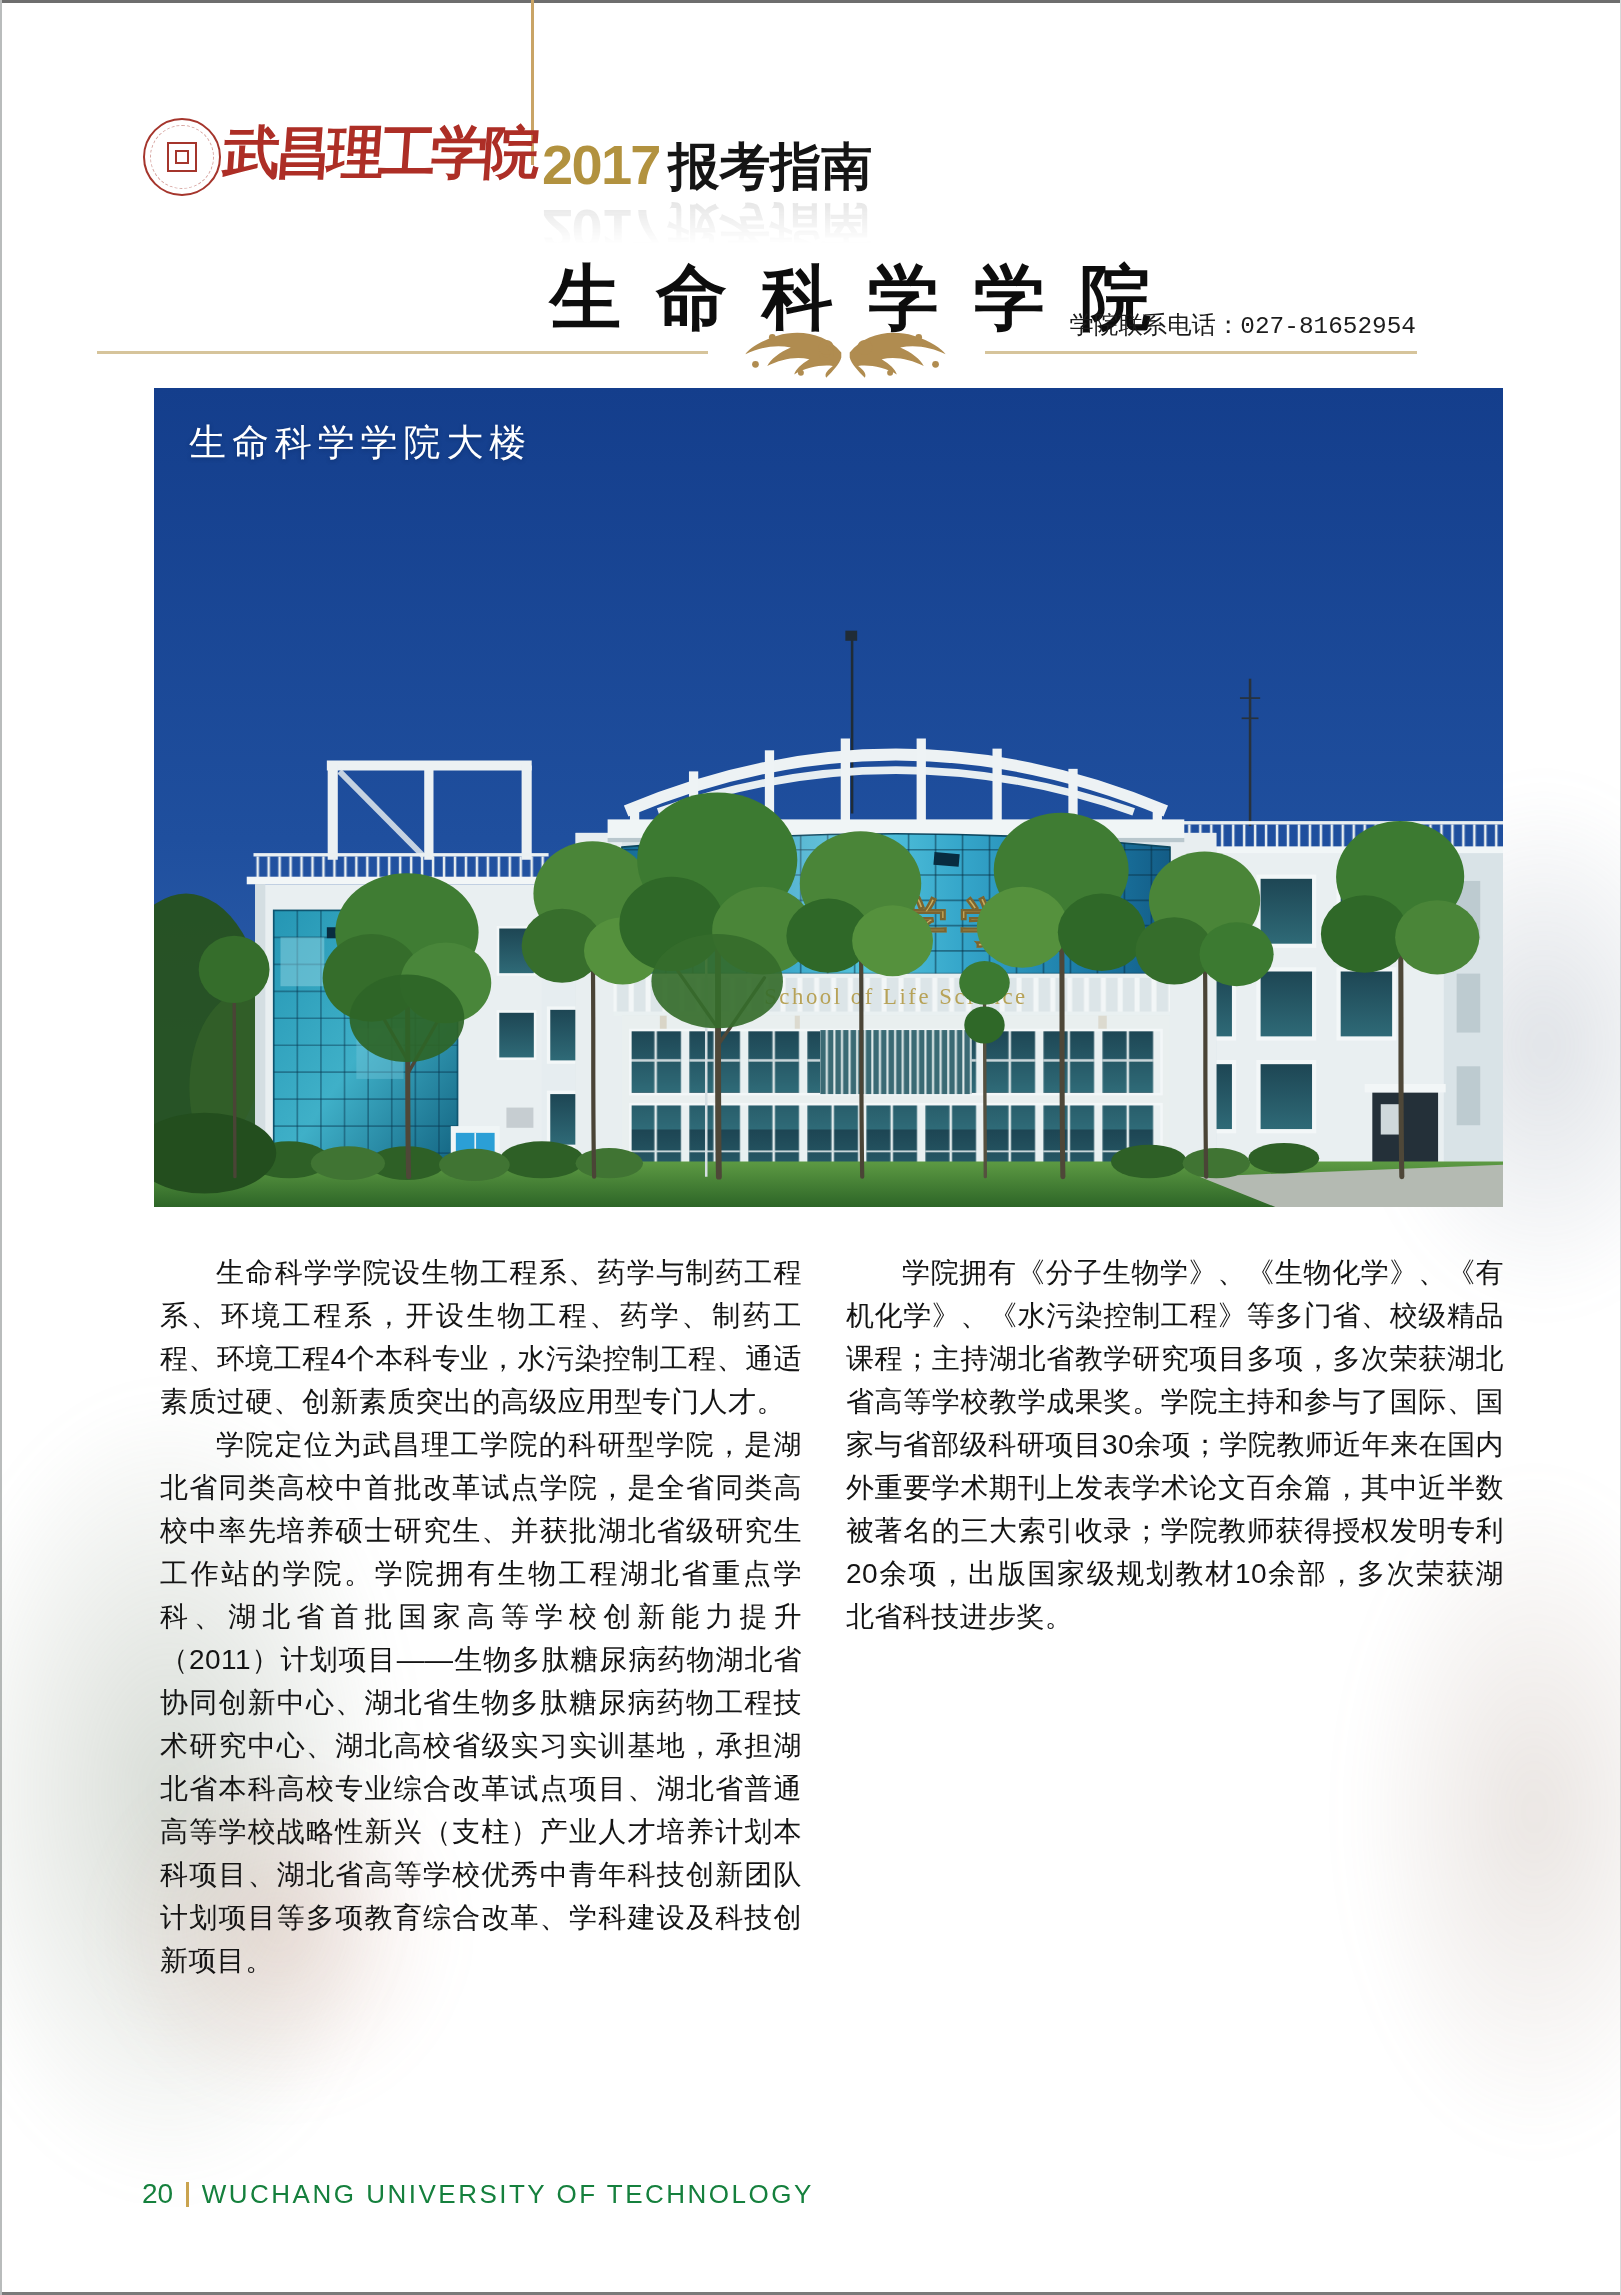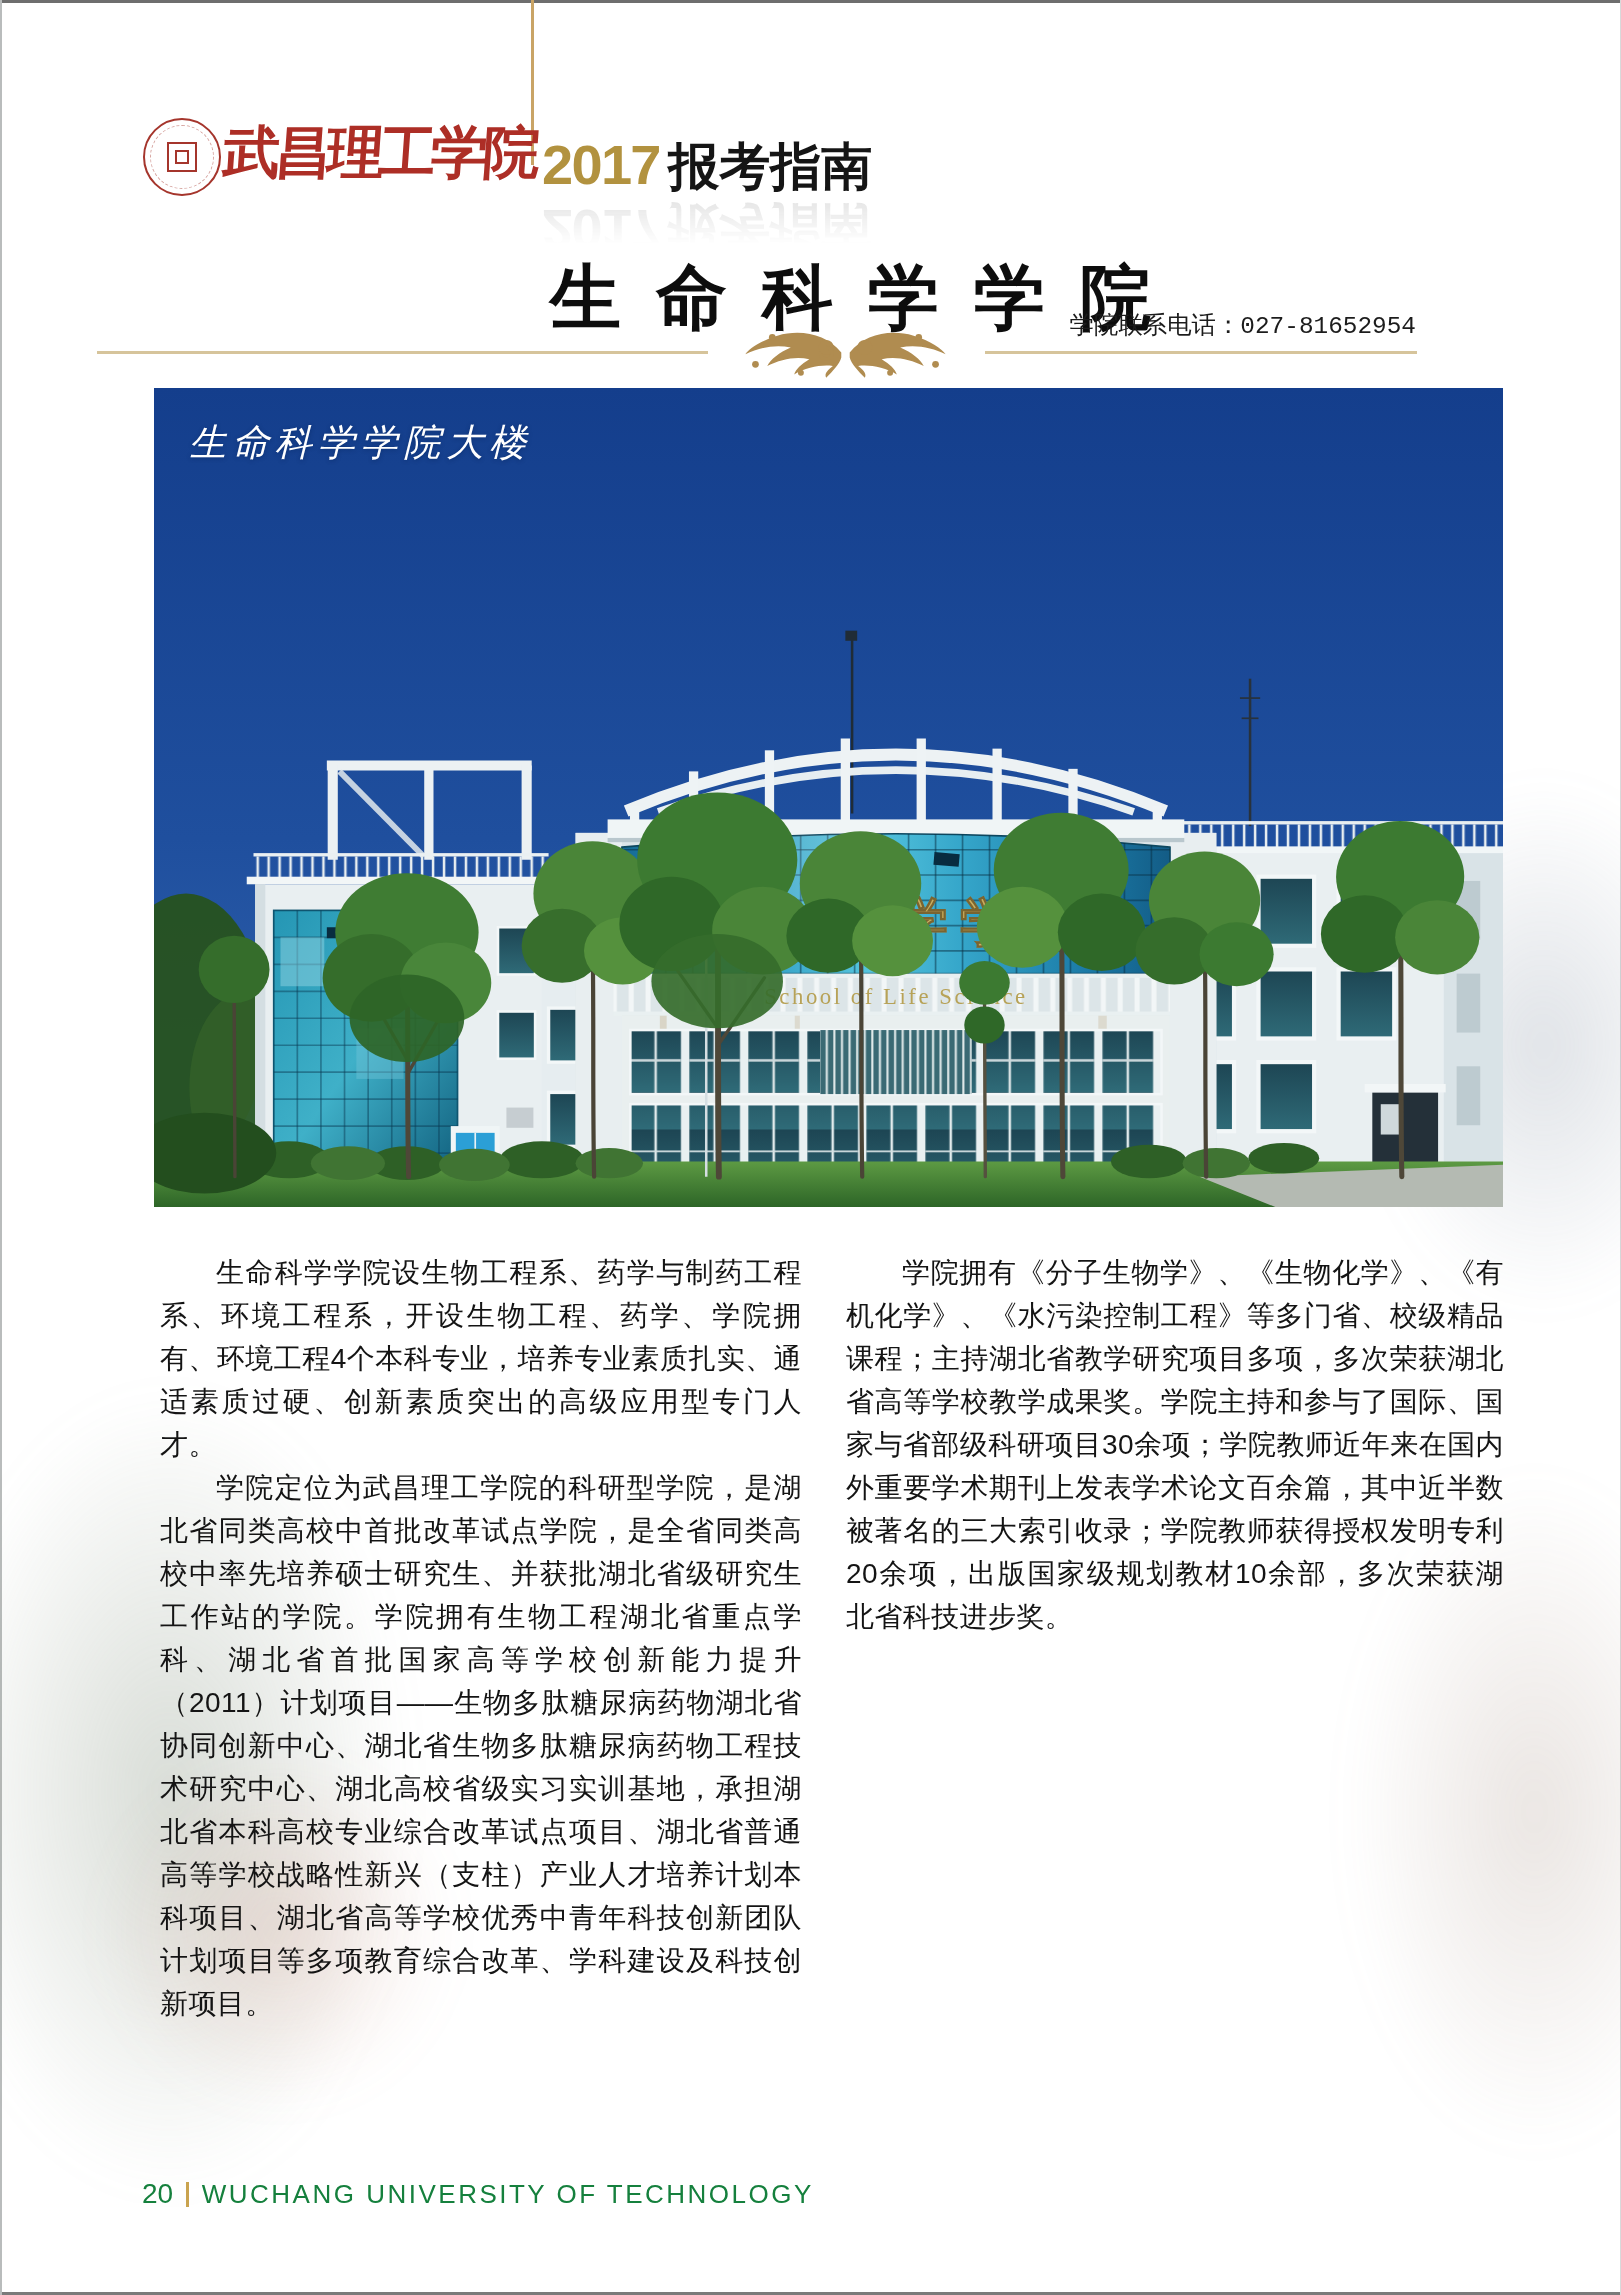--- a/index.html
+++ b/index.html
@@ -49,21 +49,21 @@
   .rule.l{left:97px;width:611px;}
   .rule.r{left:985px;width:432px;}
   .flourish{position:absolute;left:742px;top:322px;width:207px;height:61px;}
   .contact{position:absolute;left:826px;top:309px;width:590px;text-align:right;font-size:24.4px;
         color:#1c1c1c;white-space:nowrap;font-family:Liberation Mono, monospace;}
 
   
   .photo{position:absolute;left:154px;top:388px;width:1349px;height:819px;margin:0;}
   .photo svg{display:block;width:100%;height:100%;}
   .photo-caption{position:absolute;left:35px;top:30px;font-family:"Liberation Serif",serif;
-        font-size:37px;color:#ffffff;letter-spacing:5.9px;text-shadow:0 0.8px 4.2px rgba(0,30,80,.45);font-style:italic;}
+        font-size:37px;color:#ffffff;letter-spacing:5.9px;text-shadow:0 0.8px 4.2px rgba(0,30,80,.45);}
 
   
   .col{position:absolute;top:1251px;font-size:28px;line-height:43px;color:#141414;
         text-align:justify;text-justify:inter-ideograph;letter-spacing:0.4px;}
   .col p{margin:0;text-indent:2em;}
   .col p.cont{text-indent:0;}
   .col-left{left:160px;width:642px;}
   .col-right{left:846px;width:658px;}
 
   
@@ -422,21 +422,21 @@
 
         <path d="M96,936 C95,870 96,790 95,700" stroke="#4a4436" stroke-width="4" fill="none"></path>
         <ellipse cx="95" cy="690" rx="42" ry="40" fill="#356d2b"></ellipse>
       </g>
     </svg>
     <figcaption class="photo-caption">生命科学学院大楼</figcaption>
   </figure>
 
   <main>
     <section class="col col-left">
-      <p>生命科学学院设生物工程系、药学与制药工程系、环境工程系，开设生物工程、药学、学院拥有、环境工程4个本科专业，培养专业素质扎实、通适素质过硬、创新素质突出的高级应用型专门人才。</p>
+      <p>生命科学学院设生物工程系、药学与制药工程系、环境工程系，开设生物工程、药学、制药工程、环境工程4个本科专业，水污染控制工程、通适素质过硬、创新素质突出的高级应用型专门人才。</p>
       <p>学院定位为武昌理工学院的科研型学院，是湖北省同类高校中首批改革试点学院，是全省同类高校中率先培养硕士研究生、并获批湖北省级研究生工作站的学院。学院拥有生物工程湖北省重点学科、湖北省首批国家高等学校创新能力提升（2011）计划项目——生物多肽糖尿病药物湖北省协同创新中心、湖北省生物多肽糖尿病药物工程技术研究中心、湖北高校省级实习实训基地，承担湖北省本科高校专业综合改革试点项目、湖北省普通高等学校战略性新兴（支柱）产业人才培养计划本科项目、湖北省高等学校优秀中青年科技创新团队计划项目等多项教育综合改革、学科建设及科技创新项目。</p>
     </section>
     <section class="col col-right">
       <p>学院拥有《分子生物学》、《生物化学》、《有机化学》、《水污染控制工程》等多门省、校级精品课程；主持湖北省教学研究项目多项，多次荣获湖北省高等学校教学成果奖。学院主持和参与了国际、国家与省部级科研项目30余项；学院教师近年来在国内外重要学术期刊上发表学术论文百余篇，其中近半数被著名的三大索引收录；学院教师获得授权发明专利20余项，出版国家级规划教材10余部，多次荣获湖北省科技进步奖。</p>
     </section>
   </main>
 
   <footer class="footer">
     <span class="pnum">20</span><span class="fsep"></span><span class="ftext">WUCHANG UNIVERSITY OF TECHNOLOGY</span>
   </footer>

